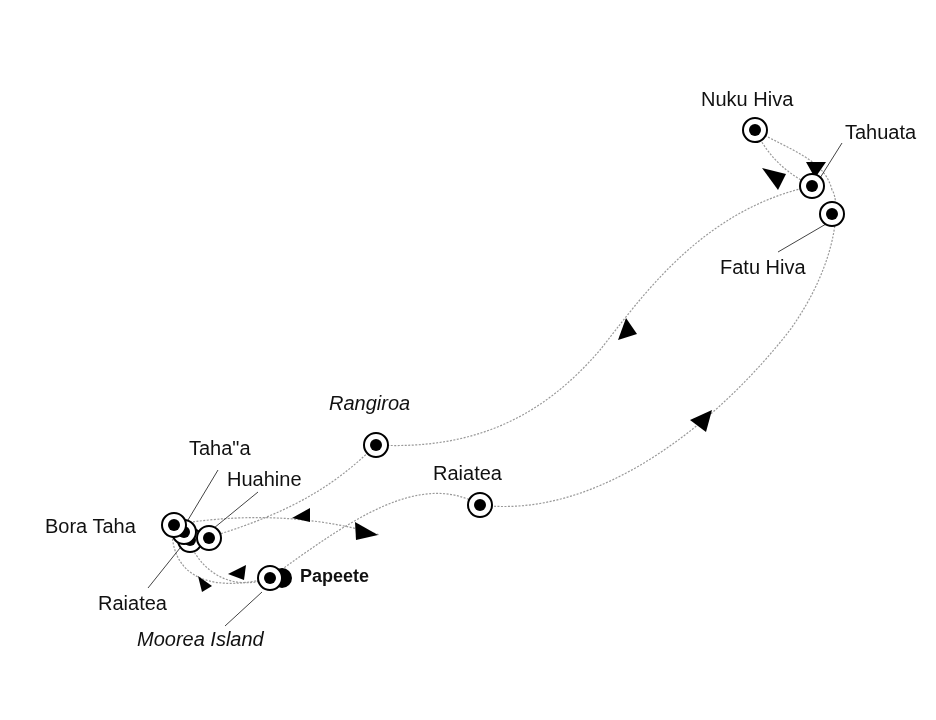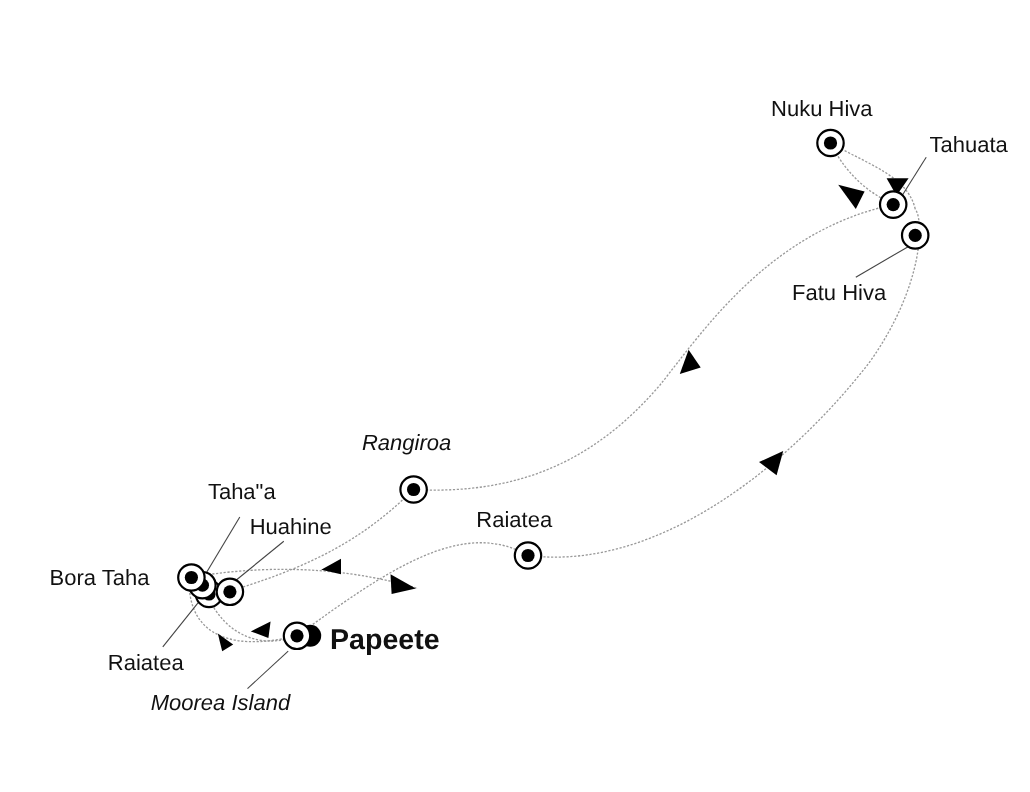--- a/index.html
+++ b/index.html
@@ -1,19 +1,19 @@
 <!DOCTYPE html>
 <html><head>
   <meta charset="utf-8">
   <style>
     html, body { margin: 0; padding: 0; background: #ffffff; }
     body { width: 936px; height: 720px; position: relative; overflow: hidden; font-family: "Liberation Sans", sans-serif; }
     #map { position: absolute; left: 0; top: 0; width: 936px; height: 720px; }
     .lbl { position: absolute; font-size: 20px; color: #111111; white-space: nowrap; font-family: "Liberation Sans", sans-serif; }
-    .lbl-main { font-size: 26px; font-weight: bold; color: #111111; }
+    .lbl-main { font-size: 18px; font-weight: bold; color: #111111; }
   </style>
 </head>
 <body>
 
 <svg id="map" viewBox="0 0 936 720" xmlns="http://www.w3.org/2000/svg">
   <defs>
     <g id="marker">
       <circle r="12" fill="#ffffff" stroke="#000000" stroke-width="2"></circle>
       <circle r="6" fill="#000000"></circle>
     </g>

